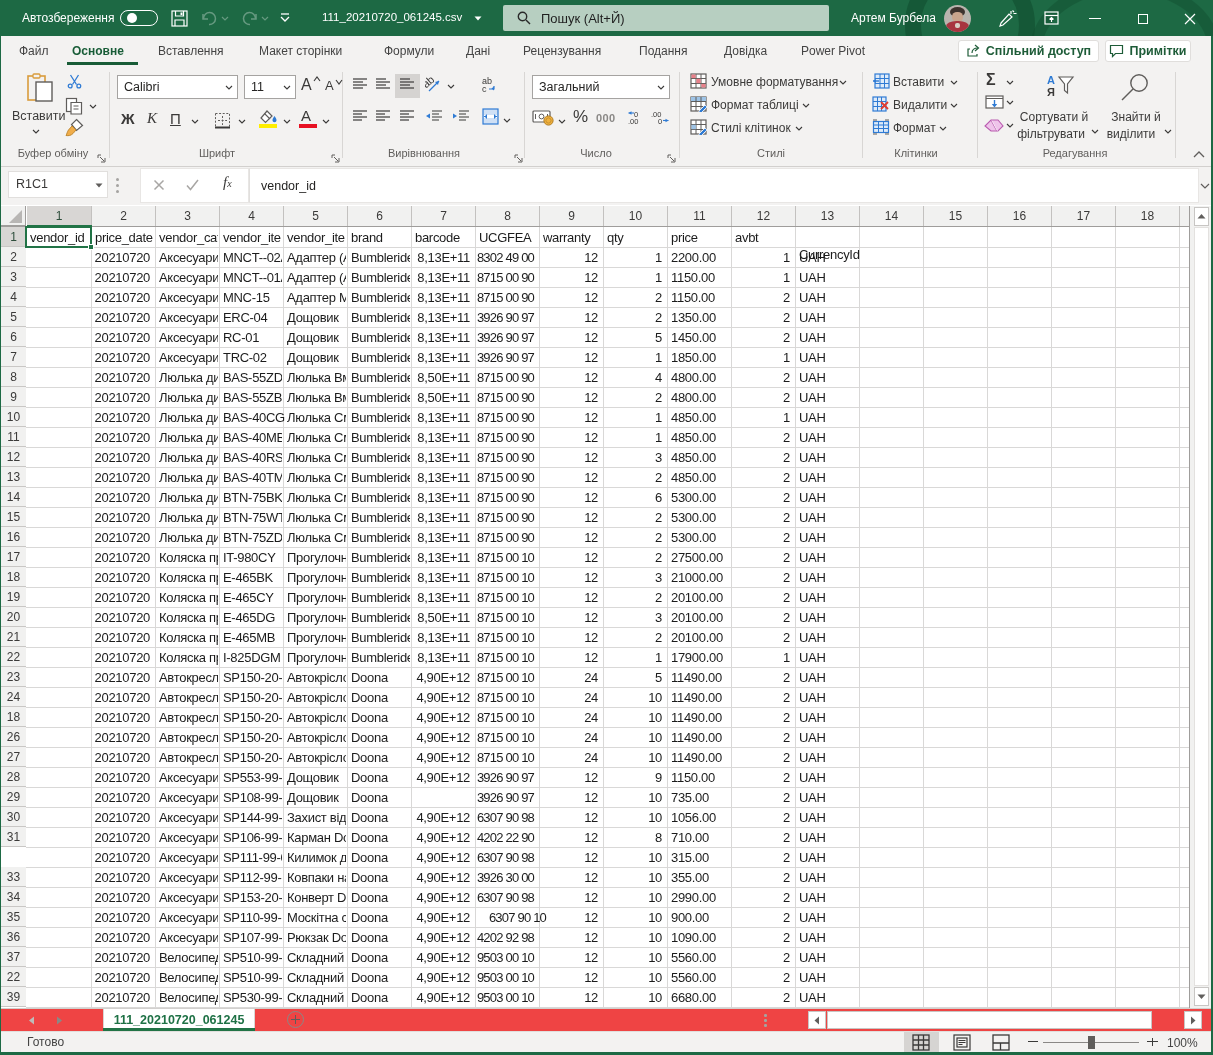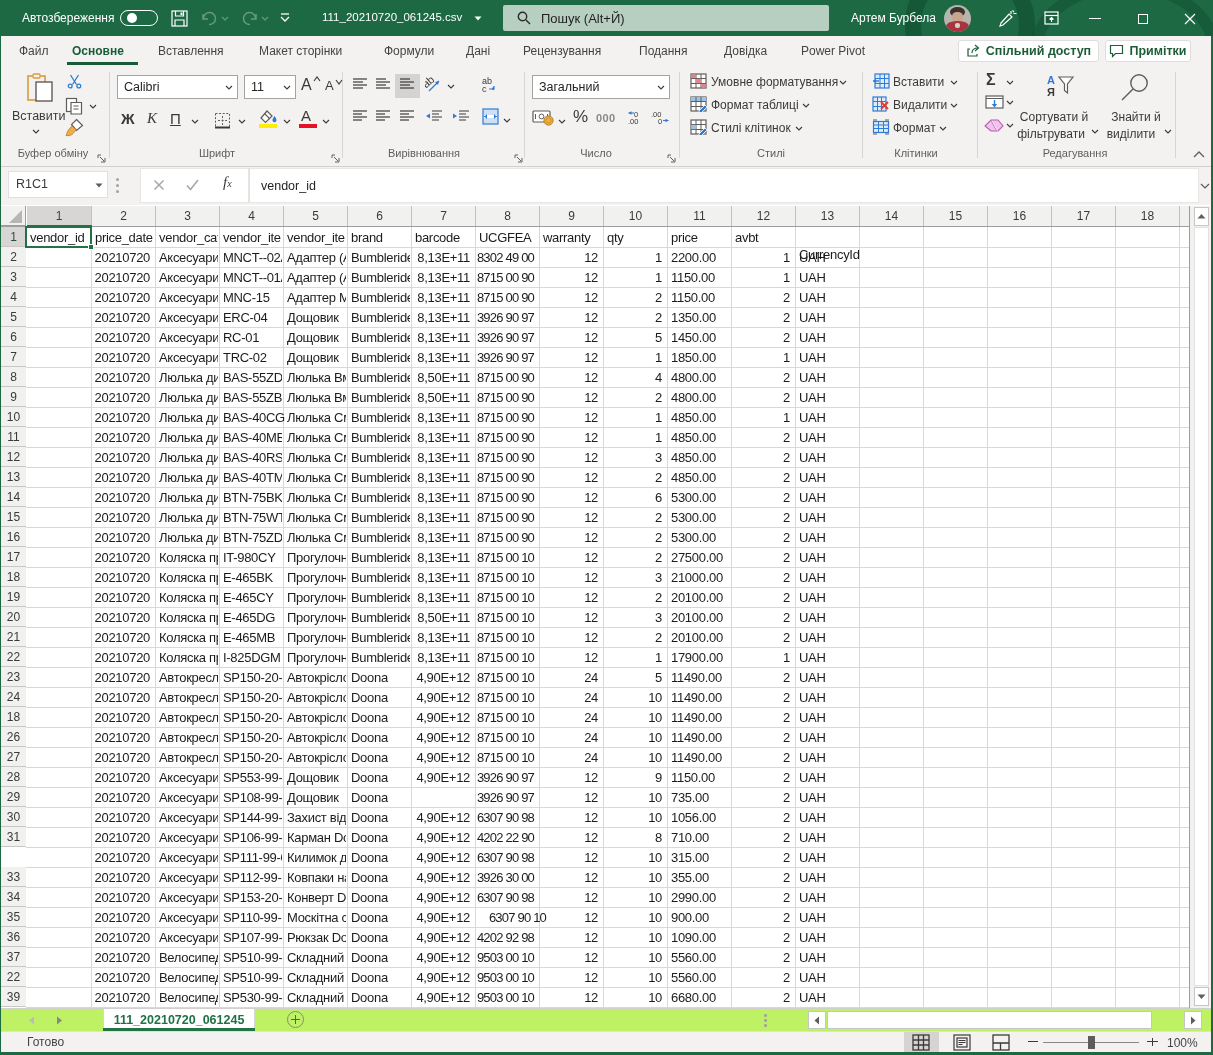--- a/index.html
+++ b/index.html
@@ -41,21 +41,21 @@
 .hline{position:absolute;left:0;width:1164px;height:1px;background:#d9d8d7}
 .cell{position:absolute;height:19px;font-size:13px;letter-spacing:-0.3px;color:#1c1c1c;line-height:20px;white-space:nowrap;overflow:hidden}
 .cl{text-align:left;padding-left:4px}
 .cr{text-align:right;padding-right:4px}
 .tight{letter-spacing:-0.8px}
 .noclip{overflow:visible}
 #selbox{position:absolute;border:2px solid #217346;background:transparent}
 #selhandle{position:absolute;width:6px;height:6px;background:#217346;border:1px solid #fff}
 
 #vscroll{position:absolute;left:1190px;top:206px;width:21px;height:802px;background:#f1f1f0}
-#hscrollrow{position:absolute;left:1px;top:1008px;width:1211px;height:23px;background:#bef264;border-top:1px solid #d2d0ce}
+#hscrollrow{position:absolute;left:1px;top:1008px;width:1211px;height:23px;background:#ef4444;border-top:1px solid #d2d0ce}
 .sbtn{position:absolute;background:#fff;border:1px solid #c8c6c4}
 
 #activetab{position:absolute;left:102px;top:0px;width:152px;height:22px;background:#fff;border-left:1px solid #d8d6d4;border-right:1px solid #d8d6d4;text-align:center;font-size:12.5px;font-weight:bold;color:#1e7145;line-height:22px}
 #activetab-bar{position:absolute;left:102px;top:19px;width:152px;height:3px;background:#217346}
 
 #statusbar{position:absolute;left:1px;top:1031px;width:1211px;height:21px;background:#f3f2f1;border-top:1px solid #e1dfdd}
 
 #frame-l{position:absolute;left:0;top:36px;width:1px;height:1019px;background:#1d6944}
 #frame-r{position:absolute;left:1211px;top:36px;width:2px;height:1019px;background:#1d6944}
 #frame-b{position:absolute;left:0;top:1052px;width:1213px;height:3px;background:#1d6944}

